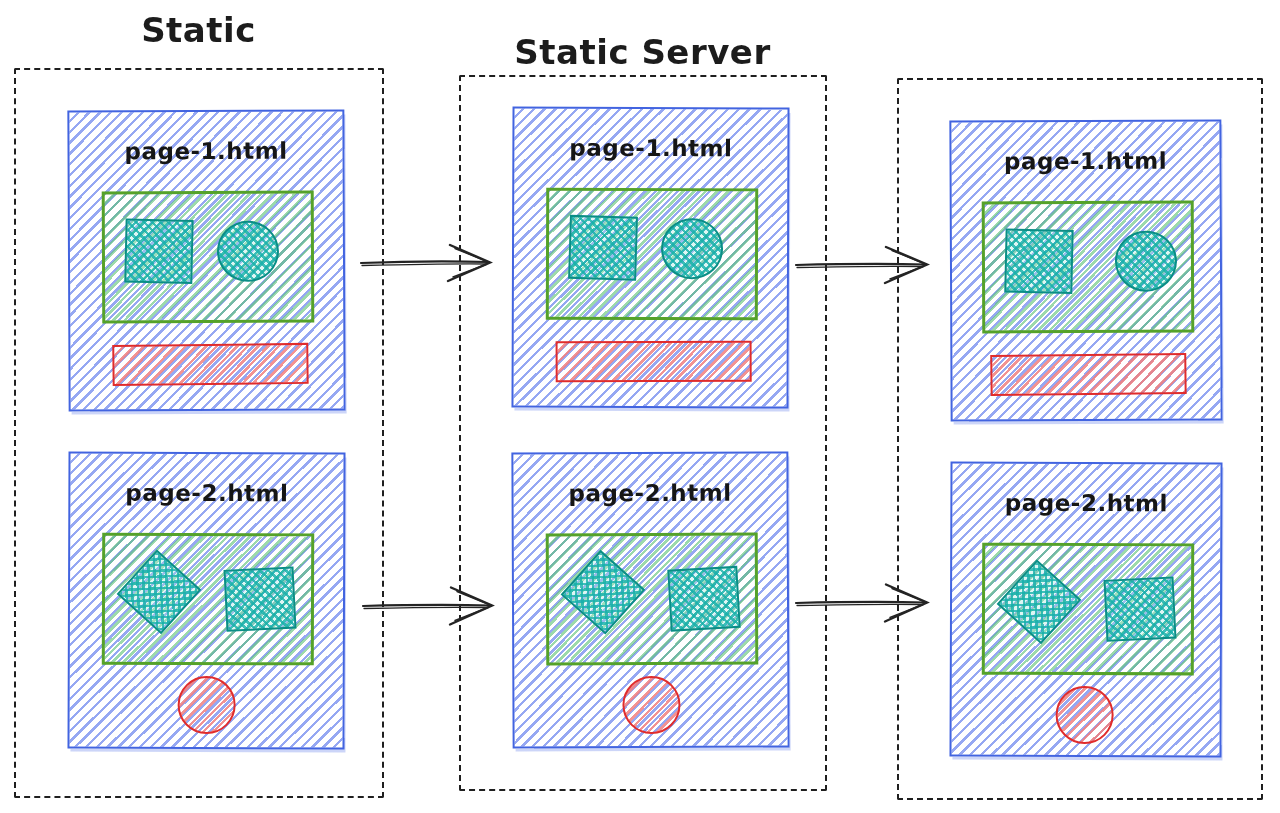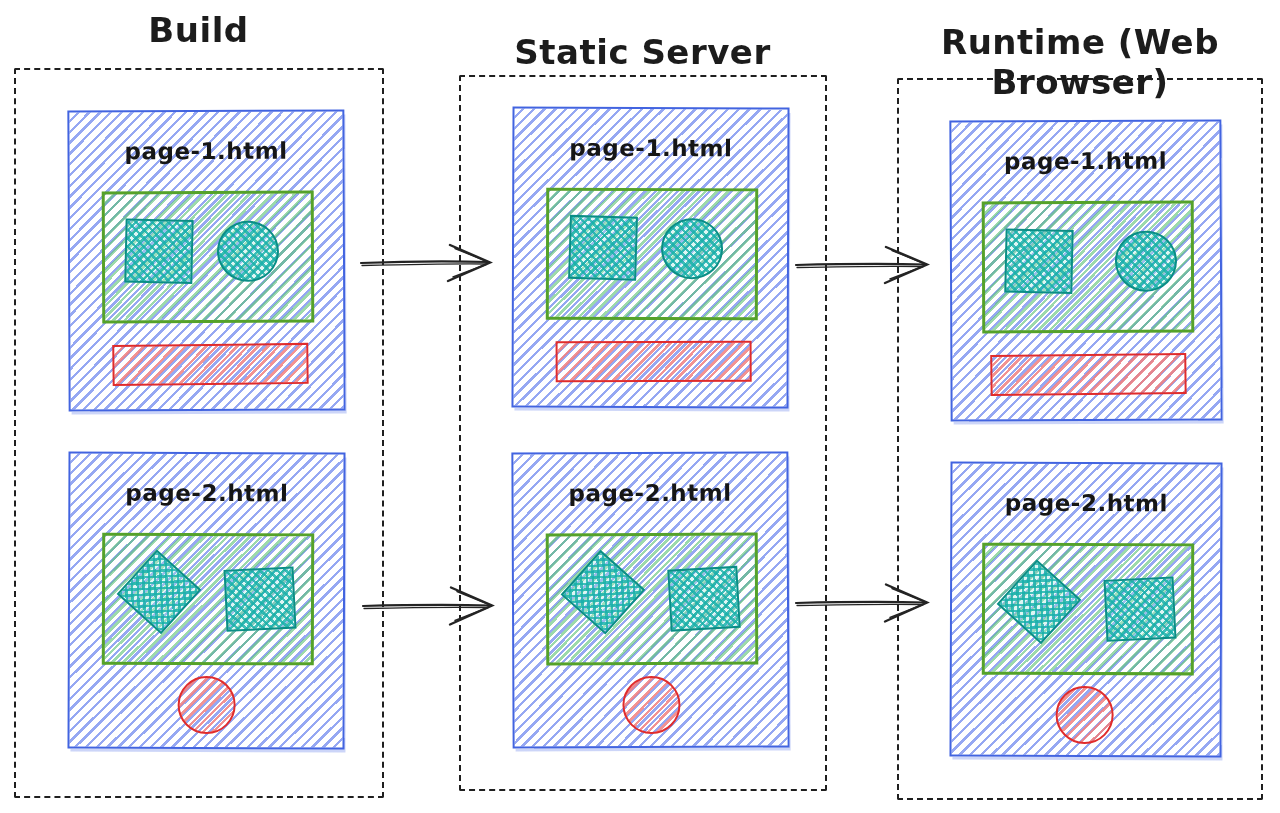--- a/index.html
+++ b/index.html
@@ -68,23 +68,22 @@
       rgba(240,128,128,0.85) 4.4px 7px);
   }
   .arrow{position:absolute;}
   .arrow path{stroke:#242424;fill:none;stroke-linecap:round;}
 </style>
 </head>
 <body>
 
 <div class="canvas">
 
-  <div class="col-title" style="left:14px;width:369px;top:10px;">Build</div>
+  <div class="col-title" style="left:14px;width:369px;top:10px;">Static</div>
   <div class="col-title" style="left:459px;width:367px;top:32px;">Static Server</div>
-  <div class="col-title" style="left:880px;width:400px;top:22px;">Runtime (Web Browser)</div>
 
   <div class="dashed-box" style="left:14px;top:68px;width:366px;height:726px;"></div>
   <div class="dashed-box" style="left:459px;top:75px;width:364px;height:712px;"></div>
   <div class="dashed-box" style="left:897px;top:78px;width:362px;height:718px;"></div>
 
   <div class="card rot-a" style="left:68px;top:110px;width:273px;height:297px;">
     <div class="card-label">page-1.html</div>
     <div class="green-box">
       <div class="teal teal-square-1"></div>
       <div class="teal teal-circle"></div>

